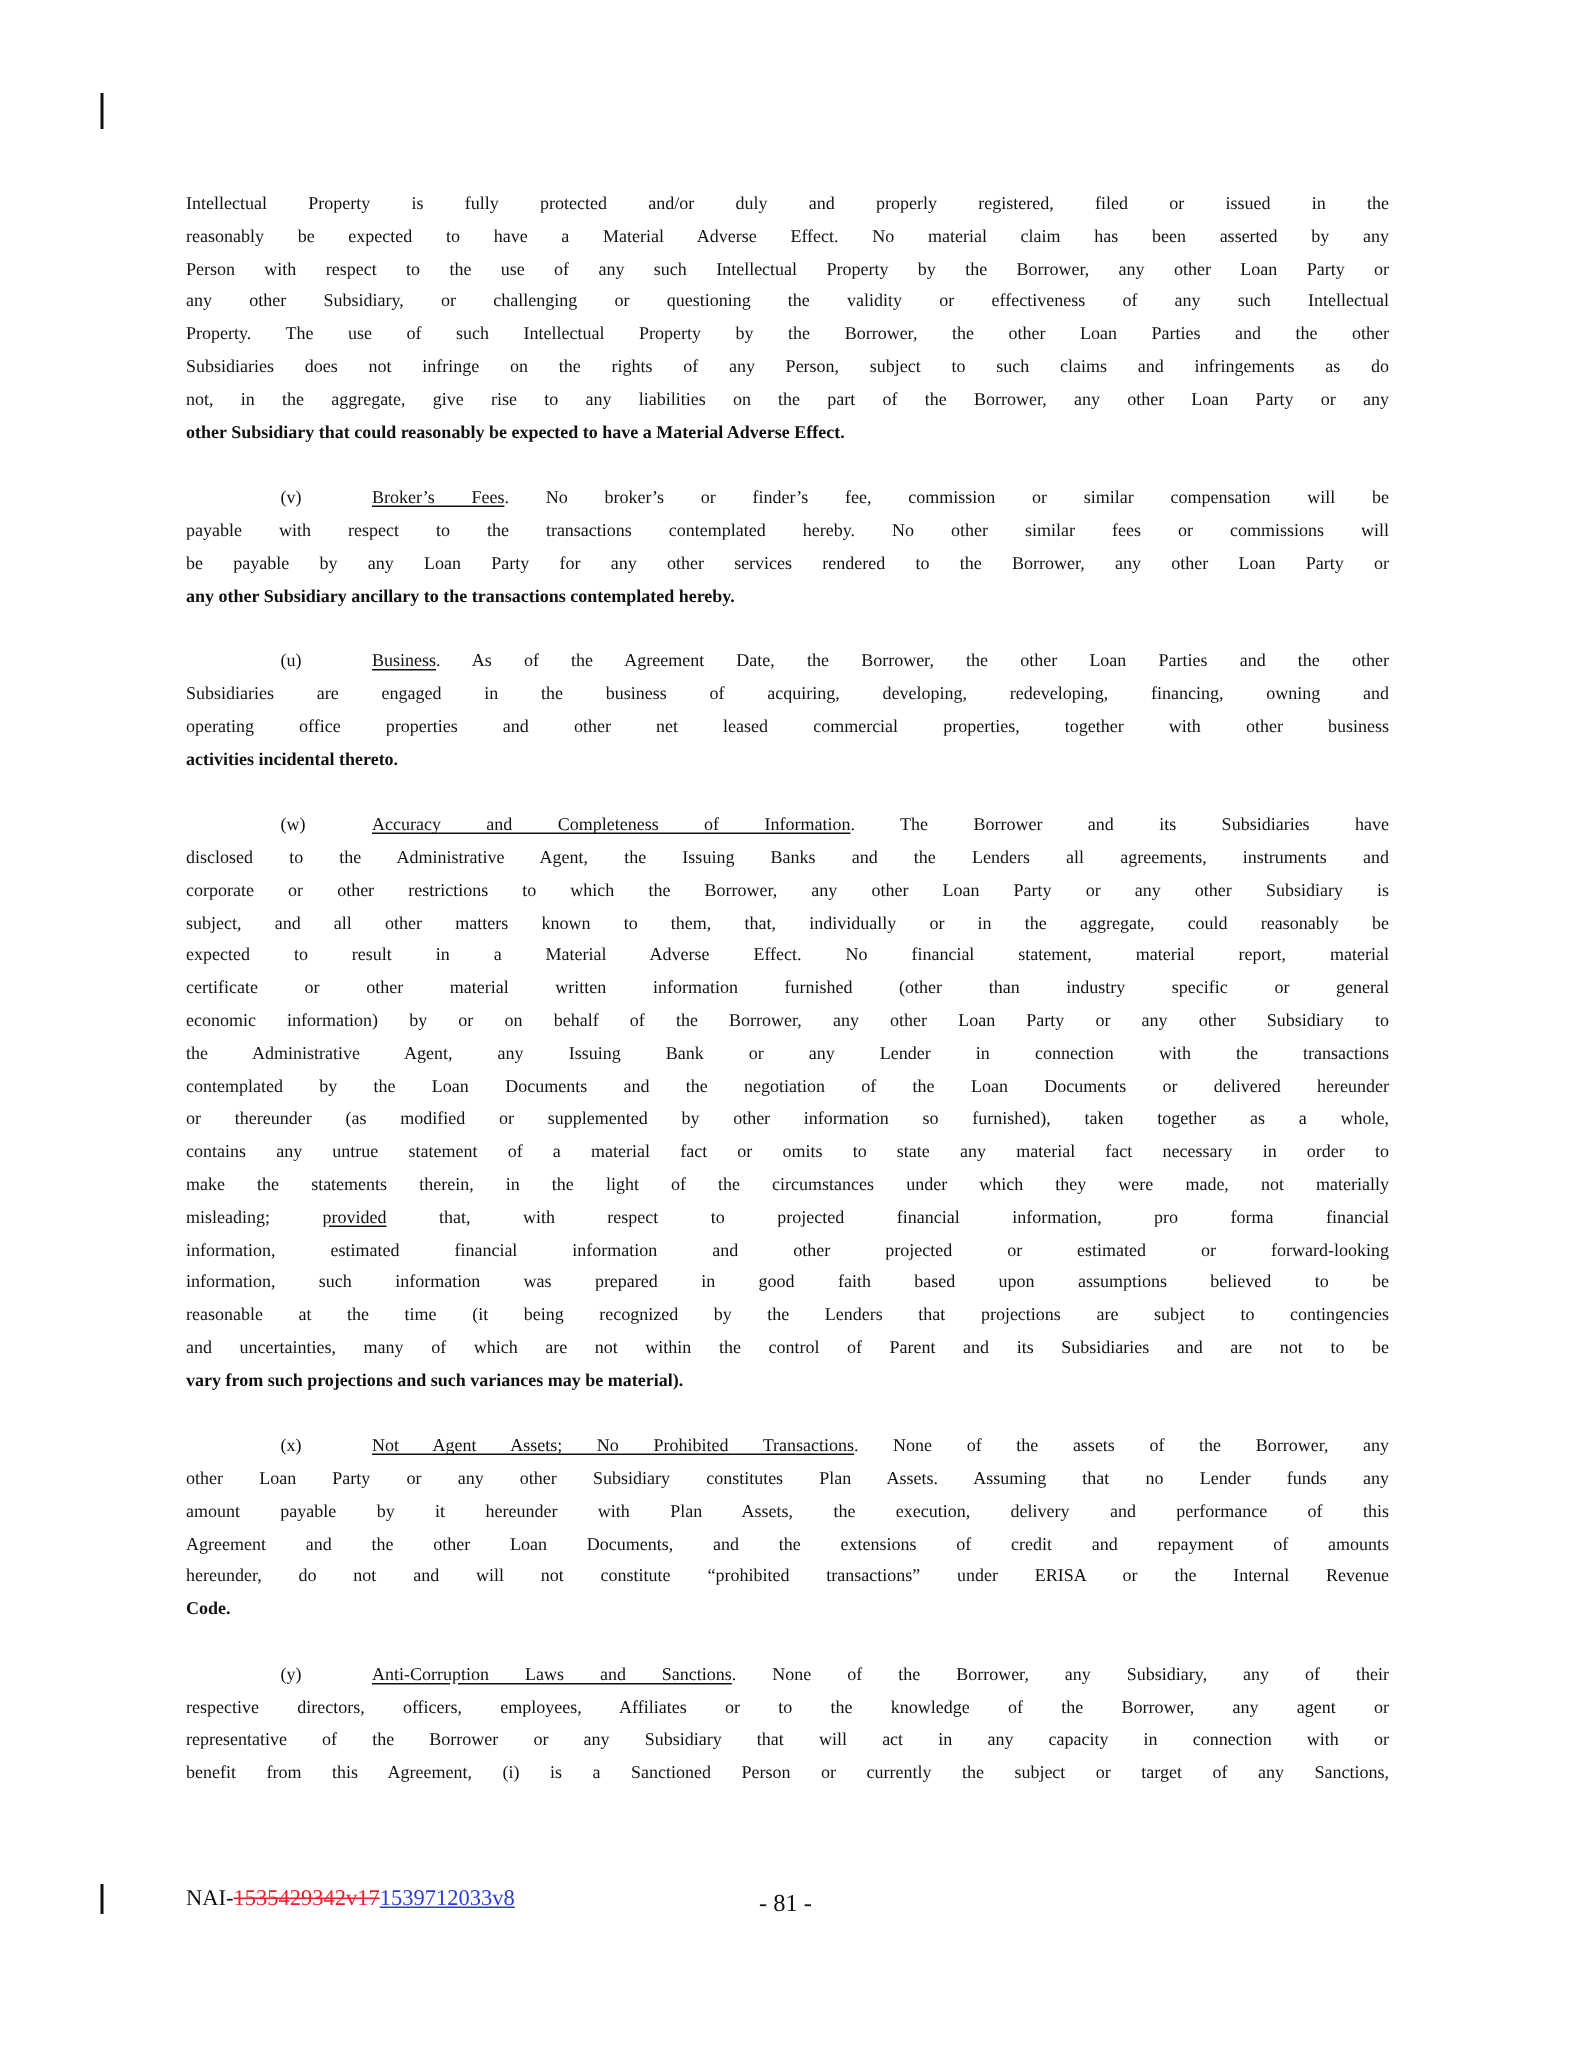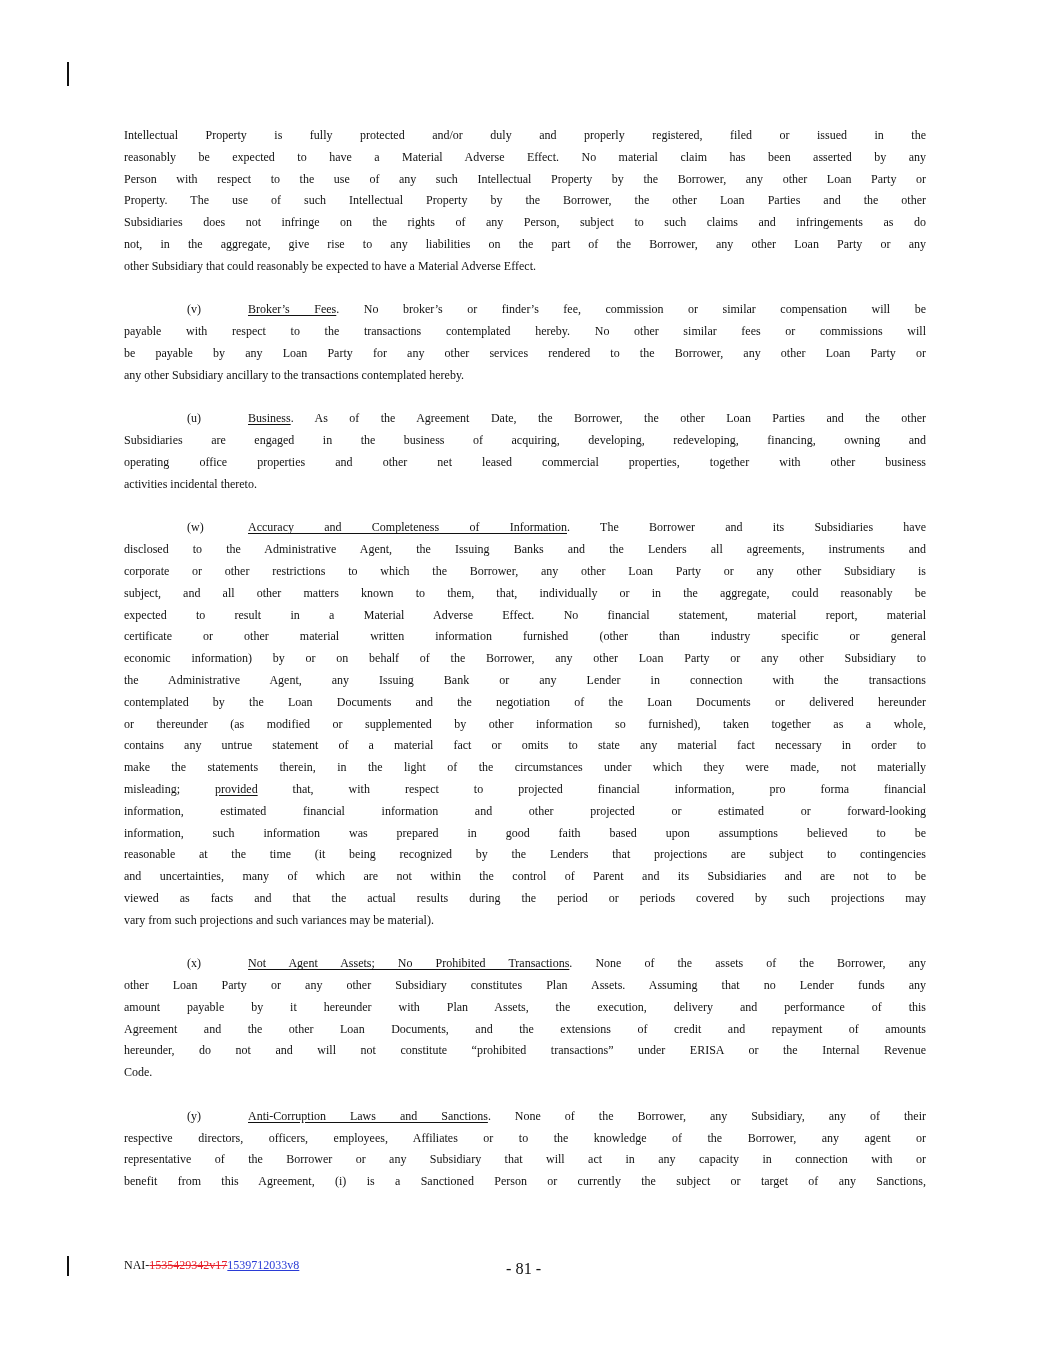--- a/index.html
+++ b/index.html
@@ -5,42 +5,43 @@
   html, body { margin: 0; padding: 0; background: #ffffff; }
   body { width: 1055px; height: 1365px; position: relative; overflow: hidden;
          font-family: "Liberation Serif", "DejaVu Serif", serif; color: #111; }
   .page { position: absolute; left: 0; top: 0; width: 1055px; height: 1365px; }
   .change-bar { position: absolute; left: 67px; width: 2px; background: #111; }
   .cb-top { top: 62px; height: 24px; }
   .cb-bottom { top: 1256px; height: 20px; }
   .body-text { position: absolute; left: 124px; width: 802px; top: 125px; }
   .line { display: block; height: 21.8px; line-height: 21.8px; font-size: 12px;
           text-align: justify; text-align-last: justify; white-space: normal; }
-  .line.last { text-align-last: left; }
+  .line.last { text-align-last: left; font-weight: bold; }
   .para { margin-bottom: 21.8px; }
   .indent { display: inline-block; width: 63px; }
   .enum { display: inline-block; width: 61px; }
   .u { text-decoration: underline; text-underline-offset: 2px; }
-  .footer-id { position: absolute; left: 124px; top: 1258px; font-size: 12px; }
+  .footer-id { position: absolute; left: 124px; top: 1258px; font-size: 15px; }
   .del { color: #e8202a; text-decoration: line-through; }
   .ins { color: #2a3bd6; text-decoration: underline; }
   .page-num { position: absolute; left: 506px; top: 1259px; font-size: 16.3px; }
 </style>
 </head>
 <body>
 
 <div class="page">
   <div class="change-bar cb-top"></div>
 
   <div class="body-text">
 
     <div class="para">
       <span class="line">Intellectual Property is fully protected and/or duly and properly registered, filed or issued in the</span>
       <span class="line">reasonably be expected to have a Material Adverse Effect.  No material claim has been asserted by any</span>
       <span class="line">Person with respect to the use of any such Intellectual Property by the Borrower, any other Loan Party or</span>
+      <span class="line">any other Subsidiary, or challenging or questioning the validity or effectiveness of any such Intellectual</span>
       <span class="line">Property.  The use of such Intellectual Property by the Borrower, the other Loan Parties and the other</span>
       <span class="line">Subsidiaries does not infringe on the rights of any Person, subject to such claims and infringements as do</span>
       <span class="line">not, in the aggregate, give rise to any liabilities on the part of the Borrower, any other Loan Party or any</span>
       <span class="line last">other Subsidiary that could reasonably be expected to have a Material Adverse Effect.</span>
     </div>
 
     <div class="para">
       <span class="line"><span class="indent"></span><span class="enum">(v)</span><span class="u">Broker’s Fees</span><span>.  No broker’s or finder’s fee, commission or similar compensation will be</span></span>
       <span class="line">payable with respect to the transactions contemplated hereby.  No other similar fees or commissions will</span>
       <span class="line">be payable by any Loan Party for any other services rendered to the Borrower, any other Loan Party or</span>
@@ -65,21 +66,20 @@
       <span class="line">the Administrative Agent, any Issuing Bank or any Lender in connection with the transactions</span>
       <span class="line">contemplated by the Loan Documents and the negotiation of the Loan Documents or delivered hereunder</span>
       <span class="line">or thereunder (as modified or supplemented by other information so furnished), taken together as a whole,</span>
       <span class="line">contains any untrue statement of a material fact or omits to state any material fact necessary in order to</span>
       <span class="line">make the statements therein, in the light of the circumstances under which they were made, not materially</span>
       <span class="line"><span>misleading; </span><span class="u">provided</span><span> that, with respect to projected financial information, pro forma financial</span></span>
       <span class="line">information, estimated financial information and other projected or estimated or forward-looking</span>
       <span class="line">information, such information was prepared in good faith based upon assumptions believed to be</span>
       <span class="line">reasonable at the time (it being recognized by the Lenders that projections are subject to contingencies</span>
       <span class="line">and uncertainties, many of which are not within the control of Parent and its Subsidiaries and are not to be</span>
-      <span class="line">viewed as facts and that the actual results during the period or periods covered by such projections may</span>
       <span class="line last">vary from such projections and such variances may be material).</span>
     </div>
 
     <div class="para">
       <span class="line"><span class="indent"></span><span class="enum">(x)</span><span class="u">Not Agent Assets; No Prohibited Transactions</span><span>.  None of the assets of the Borrower, any</span></span>
       <span class="line">other Loan Party or any other Subsidiary constitutes Plan Assets.  Assuming that no Lender funds any</span>
       <span class="line">amount payable by it hereunder with Plan Assets, the execution, delivery and performance of this</span>
       <span class="line">Agreement and the other Loan Documents, and the extensions of credit and repayment of amounts</span>
       <span class="line">hereunder, do not and will not constitute “prohibited transactions” under ERISA or the Internal Revenue</span>
       <span class="line last">Code.</span>

